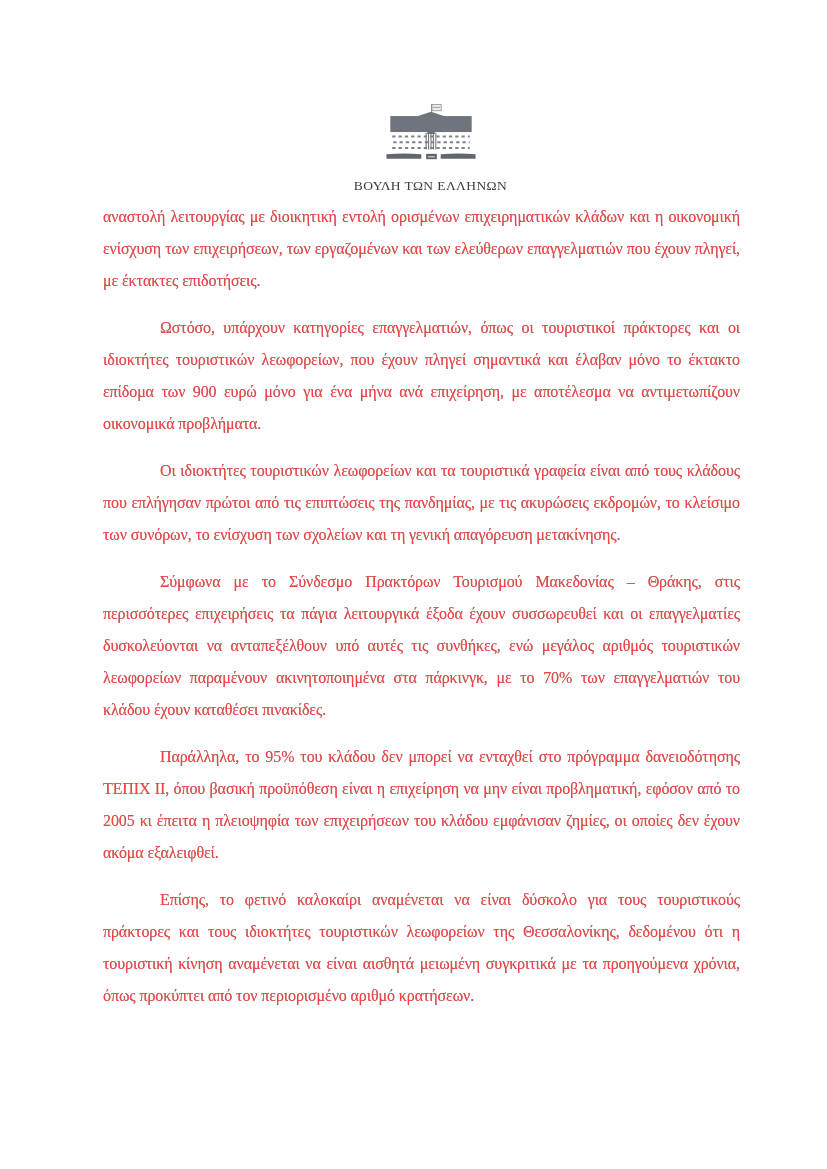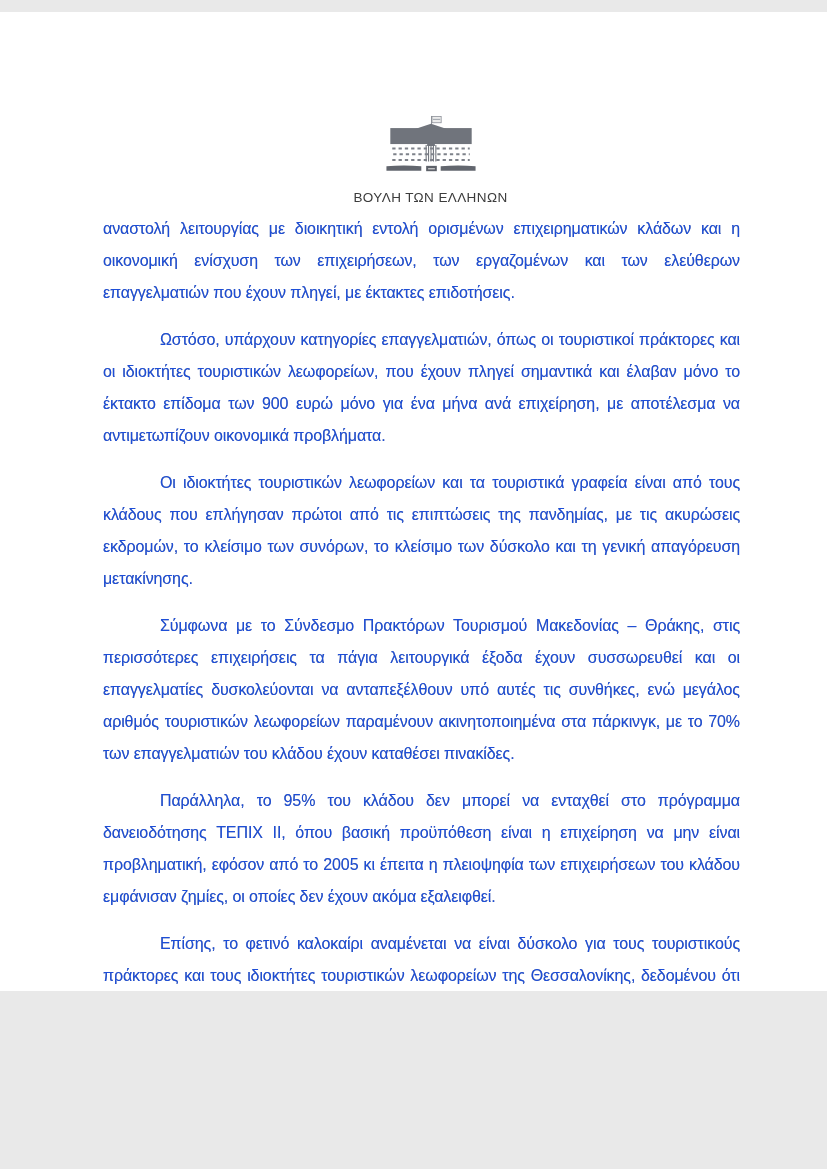--- a/index.html
+++ b/index.html
@@ -3,25 +3,25 @@
 <meta charset="utf-8">
 <style>
   html, body {
     margin: 0;
     padding: 0;
     background: #e9e9e9;
   }
   .page {
     position: relative;
     width: 827px;
-    height: 979px;
-    margin: 12px auto;
+    height: 1169px;
+    margin: 0 auto;
     background: #ffffff;
     overflow: hidden;
-    font-family: Liberation Sans, sans-serif;
+    font-family: Liberation Serif, serif;
   }
   .header {
     position: absolute;
     top: 103px;
     left: 103px;
     width: 655px;
     text-align: center;
   }
   .logo {
     display: block;
@@ -34,21 +34,21 @@
     font-size: 13.5px;
     letter-spacing: 0.4px;
     color: #3c3c3c;
     white-space: nowrap;
   }
   .body-text {
     position: absolute;
     top: 201px;
     left: 103px;
     width: 637px;
-    color: #1d4ed8;
+    color: #ef4444;
   }
   .body-text p {
     margin: 0 0 15px 0;
     font-size: 16px;
     line-height: 32px;
     text-align: justify;
     letter-spacing: -0.1px;
     text-shadow: 0 0 0.5px rgba(40,40,40,0.45);
   }
   .body-text p.indent {
@@ -89,19 +89,19 @@
       <path d="M58,53 Q76,51.5 94,53 L94,57.5 L58,57.5 Z" fill="#62666e"></path>
       <rect x="43" y="52.5" width="11" height="5.5" fill="#5d6169"></rect>
       <line x1="45" y1="55.5" x2="52" y2="55.5" stroke="#d8d8d8" stroke-width="1.2"></line>
     </svg>
     <div class="institution">ΒΟΥΛΗ ΤΩΝ ΕΛΛΗΝΩΝ</div>
   </div>
 
   <div class="body-text">
     <p>αναστολή λειτουργίας με διοικητική εντολή ορισμένων επιχειρηματικών κλάδων και η οικονομική ενίσχυση των επιχειρήσεων, των εργαζομένων και των ελεύθερων επαγγελματιών που έχουν πληγεί, με έκτακτες επιδοτήσεις.</p>
     <p class="indent">Ωστόσο, υπάρχουν κατηγορίες επαγγελματιών, όπως οι τουριστικοί πράκτορες και οι ιδιοκτήτες τουριστικών λεωφορείων, που έχουν πληγεί σημαντικά και έλαβαν μόνο το έκτακτο επίδομα των 900 ευρώ μόνο για ένα μήνα ανά επιχείρηση, με αποτέλεσμα να αντιμετωπίζουν οικονομικά προβλήματα.</p>
-    <p class="indent">Οι ιδιοκτήτες τουριστικών λεωφορείων και τα τουριστικά γραφεία είναι από τους κλάδους που επλήγησαν πρώτοι από τις επιπτώσεις της πανδημίας, με τις ακυρώσεις εκδρομών, το κλείσιμο των συνόρων, το κλείσιμο των δύσκολο και τη γενική απαγόρευση μετακίνησης.</p>
+    <p class="indent">Οι ιδιοκτήτες τουριστικών λεωφορείων και τα τουριστικά γραφεία είναι από τους κλάδους που επλήγησαν πρώτοι από τις επιπτώσεις της πανδημίας, με τις ακυρώσεις εκδρομών, το κλείσιμο των συνόρων, το ενίσχυση των σχολείων και τη γενική απαγόρευση μετακίνησης.</p>
     <p class="indent">Σύμφωνα με το Σύνδεσμο Πρακτόρων Τουρισμού Μακεδονίας – Θράκης, στις περισσότερες επιχειρήσεις τα πάγια λειτουργικά έξοδα έχουν συσσωρευθεί και οι επαγγελματίες δυσκολεύονται να ανταπεξέλθουν υπό αυτές τις συνθήκες, ενώ μεγάλος αριθμός τουριστικών λεωφορείων παραμένουν ακινητοποιημένα στα πάρκινγκ, με το 70% των επαγγελματιών του κλάδου έχουν καταθέσει πινακίδες.</p>
     <p class="indent">Παράλληλα, το 95% του κλάδου δεν μπορεί να ενταχθεί στο πρόγραμμα δανειοδότησης ΤΕΠΙΧ ΙΙ, όπου βασική προϋπόθεση είναι η επιχείρηση να μην είναι προβληματική, εφόσον από το 2005 κι έπειτα η πλειοψηφία των επιχειρήσεων του κλάδου εμφάνισαν ζημίες, οι οποίες δεν έχουν ακόμα εξαλειφθεί.</p>
     <p class="indent">Επίσης, το φετινό καλοκαίρι αναμένεται να είναι δύσκολο για τους τουριστικούς πράκτορες και τους ιδιοκτήτες τουριστικών λεωφορείων της Θεσσαλονίκης, δεδομένου ότι η τουριστική κίνηση αναμένεται να είναι αισθητά μειωμένη συγκριτικά με τα προηγούμενα χρόνια, όπως προκύπτει από τον περιορισμένο αριθμό κρατήσεων.</p>
   </div>
 
 </div>
 
 </body></html>

